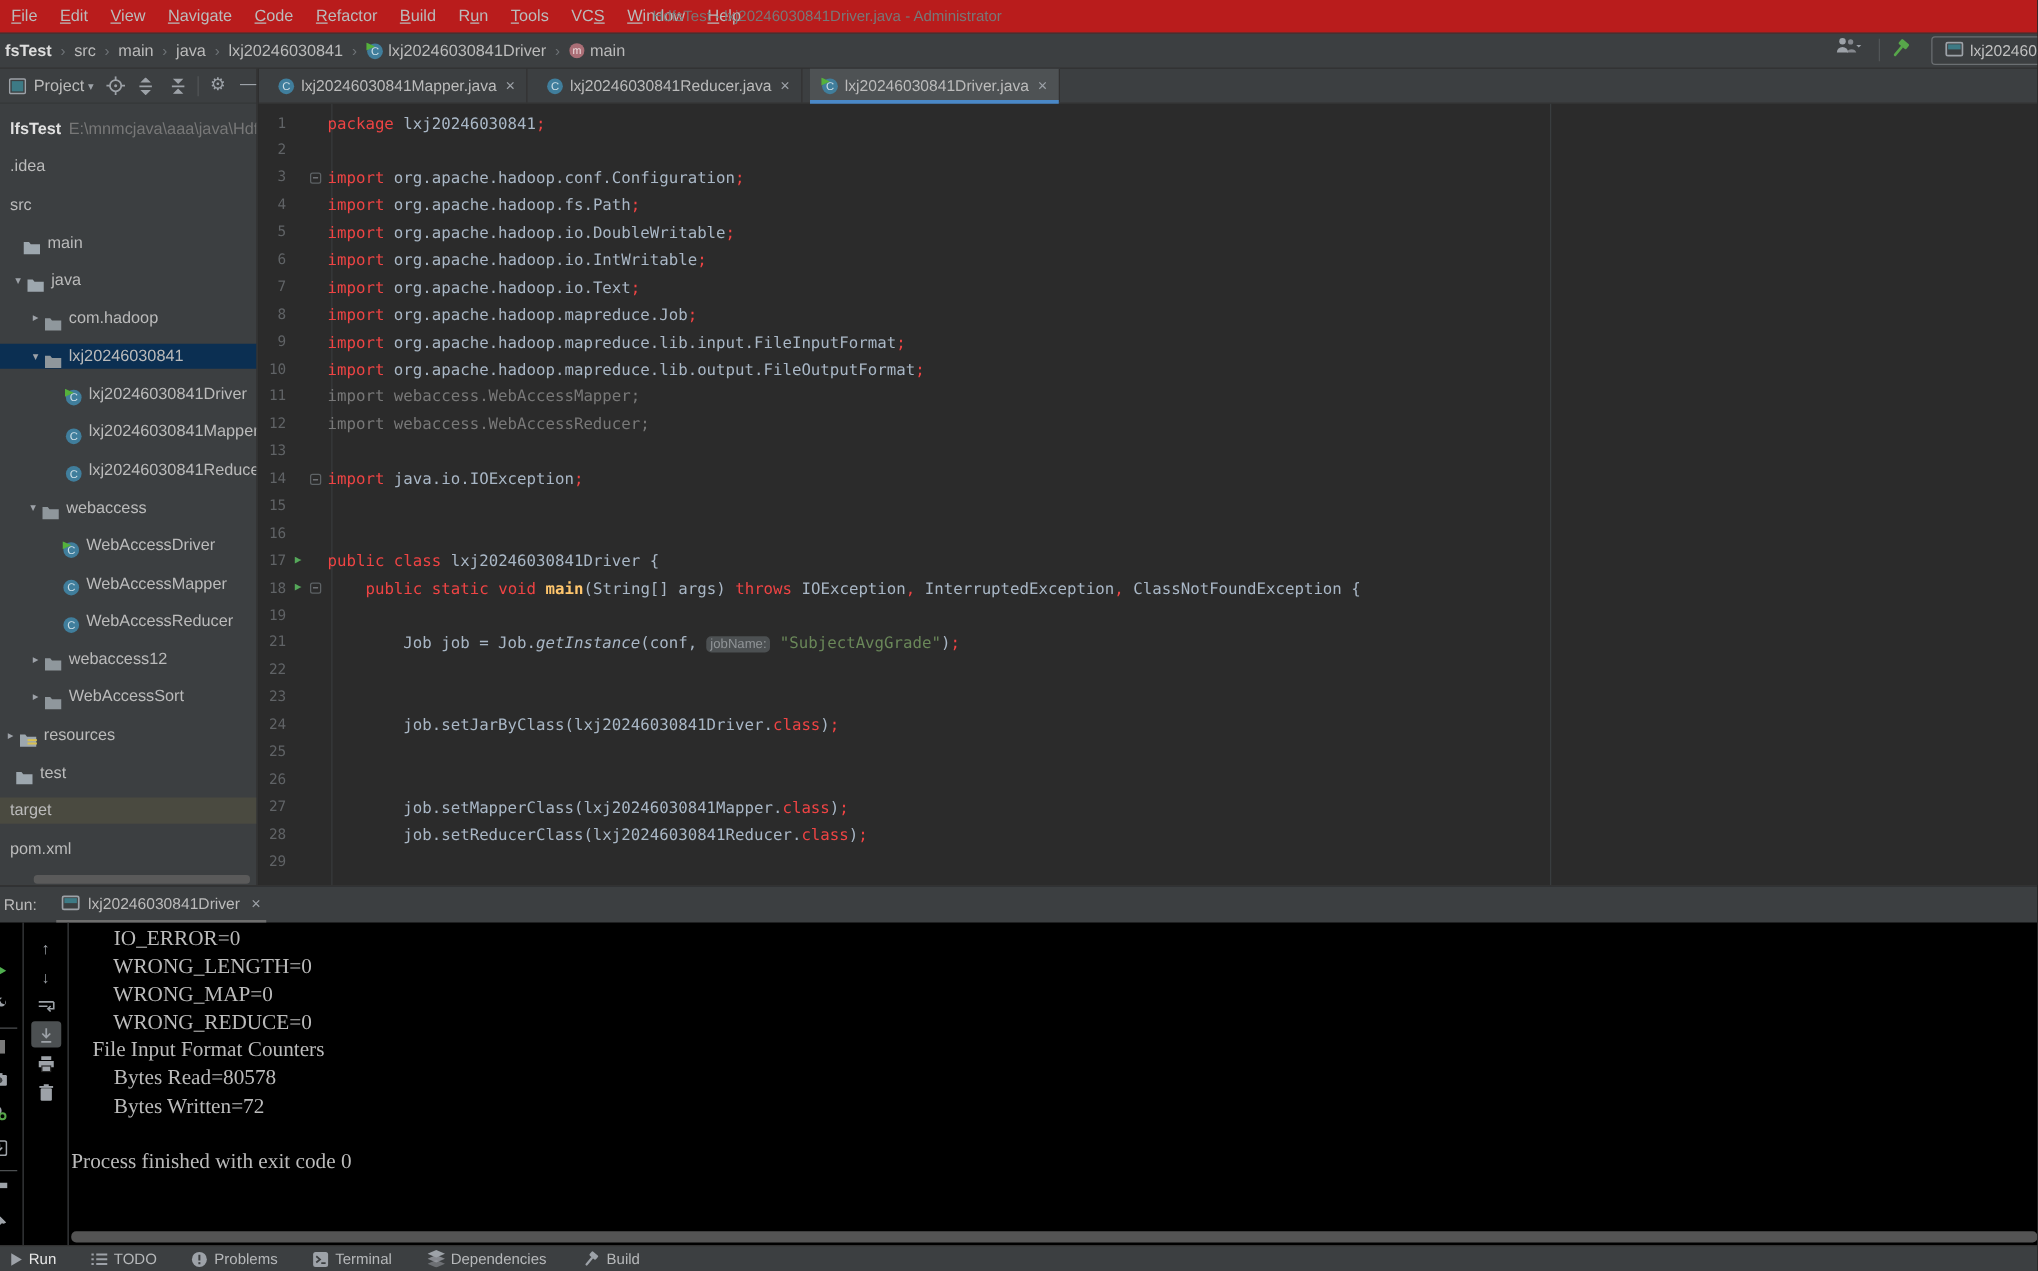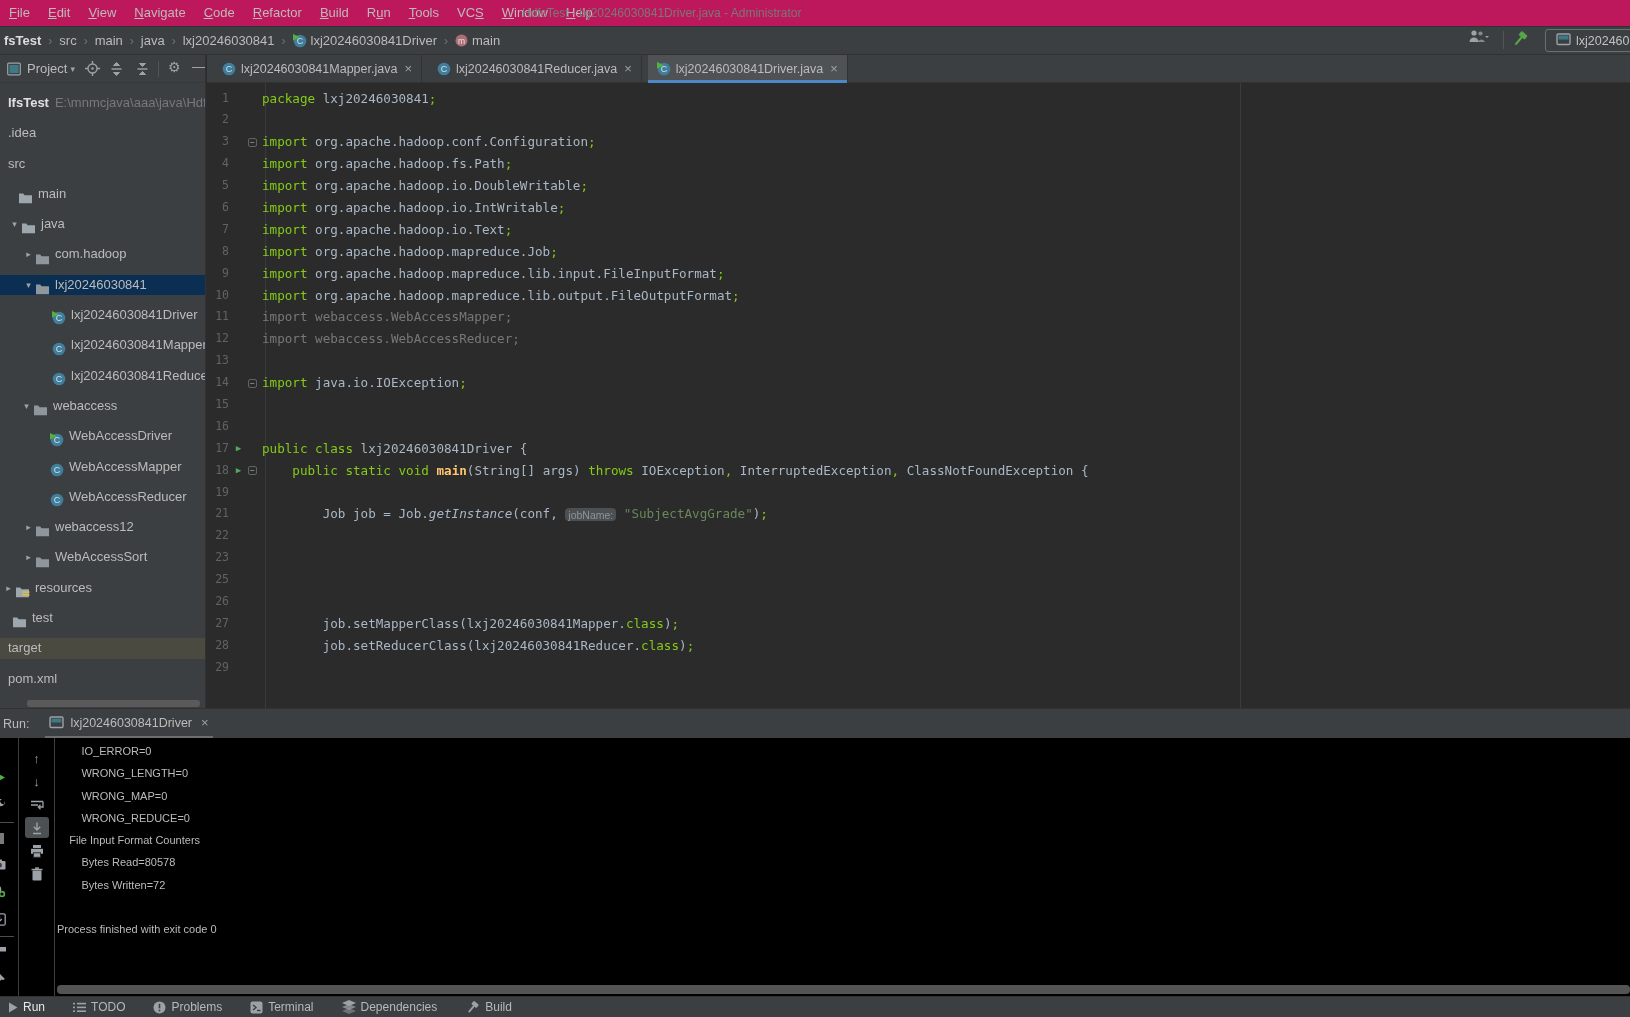--- a/index.html
+++ b/index.html
@@ -3,21 +3,21 @@
 <meta charset="utf-8">
 <style>
   * { margin:0; padding:0; box-sizing:border-box; }
   html,body { background:#2b2b2b; }
   #app { position:relative; width:1630px; height:1017px; overflow:hidden;
          font-family:"Liberation Sans",sans-serif; color:#bbbbbb; background:#2b2b2b; }
   .mono { font-family:"DejaVu Sans Mono",monospace; }
 
   
   #menubar { position:absolute; left:0; top:0; width:1630px; height:27px;
-             background:#be185d; border-bottom:1px solid #323232; display:flex; align-items:center; }
+             background:#b91c1c; border-bottom:1px solid #323232; display:flex; align-items:center; }
   .menu-item { padding:0 9px; font-size:13px; color:#bbbbbb; line-height:26px; }
   .menu-item u { text-decoration:underline; }
   #win-title { position:absolute; left:522px; top:0; line-height:27px; font-size:12px; color:#787878; }
 
   #navbar { position:absolute; left:0; top:27px; width:1630px; height:28px;
             background:#3c3f41; border-bottom:1px solid #323232; display:flex; align-items:center; }
   .crumb { font-size:13px; color:#bbbbbb; display:flex; align-items:center; }
   .crumb.bold .crumb-label { font-weight:bold; color:#dddddd; }
   .crumb-sep { color:#6e7377; padding:0 7px; font-size:12px; }
   .crumb .ticon { margin-right:4px; display:inline-flex; }
@@ -72,21 +72,21 @@
   #gutter-line { position:absolute; left:58px; top:28px; bottom:0; width:1px; background:#383b3d; }
   #margin-line { position:absolute; left:1033px; top:28px; bottom:0; width:1px; background:#393d3f; }
   .cline { height:21.9px; line-height:21.9px; display:flex; white-space:pre; }
   .lnum { width:22px; flex:none; text-align:right; font-size:11.5px; color:#606366;
           font-family:"DejaVu Sans Mono",monospace; }
   .lrun { width:15px; flex:none; text-align:center; font-size:9px; color:#55a85a; margin-left:2px; }
   .lfold{ width:13px; flex:none; display:flex; align-items:center; justify-content:center; }
   .foldbox { width:9px; height:9px; border:1px solid #5e6366; border-radius:2px; color:#9da2a8;
              font-size:8px; line-height:7px; text-align:center; background:#2b2b2b; }
   .ltext { font-family:"DejaVu Sans Mono",monospace; font-size:12.6px; padding-left:3px; }
-  .c-k { color:#84cc16; } .c-p { color:#a9b7c6; } .c-s { color:#6a8759; }
+  .c-k { color:#ef4444; } .c-p { color:#a9b7c6; } .c-s { color:#6a8759; }
   .c-g { color:#787878; } .c-d { color:#ffc66d; font-weight:bold; }
   .c-i { color:#a9b7c6; font-style:italic; }
   .c-h { background:#4c5052; color:#909497; border-radius:4px; padding:0.5px 3px;
          font-size:10.5px; font-family:"Liberation Sans",sans-serif; }
 
   
   #run-panel { position:absolute; left:0; top:708px; width:1630px; height:288px;
                background:#000000; border-top:1px solid #323232; }
   #run-header { position:absolute; left:0; top:0; width:1630px; height:29px; background:#3c3f41; display:flex; align-items:center; }
   #run-label { font-size:12.5px; color:#bbbbbb; margin-left:3px; }
@@ -97,22 +97,22 @@
   #run-tab .tab-close { margin-left:9px; color:#9da2a8; font-size:13px; }
   #run-colA { position:absolute; left:0; top:29px; width:14px; bottom:0; overflow:hidden; }
   #run-colA .ca { position:absolute; left:-7px; }
   #run-divA { position:absolute; left:18px; top:29px; bottom:0; width:1px; background:#3c3f41; }
   #run-colB { position:absolute; left:20px; top:29px; width:33px; bottom:0; }
   .cb { position:absolute; left:50%; transform:translateX(-50%); width:24px; height:21px;
         display:flex; align-items:center; justify-content:center; color:#9da2a8; font-size:13px; }
   .cb.active { background:#4c5052; border-radius:3px; }
   #run-divB { position:absolute; left:54px; top:29px; bottom:0; width:1px; background:#3c3f41; }
   #console { position:absolute; left:57px; top:31px; right:0; bottom:22px; overflow:hidden; }
-  .console-line { height:22.3px; line-height:22.3px; font-size:11px; color:#bbbbbb;
-                  white-space:pre; font-family:Liberation Sans, sans-serif; }
+  .console-line { height:22.3px; line-height:22.3px; font-size:17px; color:#bbbbbb;
+                  white-space:pre; font-family:Liberation Serif, serif; }
   #console-hscroll { position:absolute; left:57px; bottom:2px; right:0; height:9px;
                      background:#545454; border-radius:4px; }
 
   
   #statusbar { position:absolute; left:0; top:996px; width:1630px; height:21px;
                background:#3c3f41; border-top:1px solid #323232; display:flex; align-items:center; }
   .status-item { display:flex; align-items:center; font-size:12px; color:#b6b8ba; padding:0 8px; }
   .status-item .sicon { display:inline-flex; margin-right:5px; }
   .status-item.active span.slbl { color:#e8e8e8; }
 </style>
@@ -461,20 +461,21 @@
           <div class="cline"><span class="lnum">13</span><span class="lrun"></span><span class="lfold"></span><span class="ltext"></span></div>
           <div class="cline"><span class="lnum">14</span><span class="lrun"></span><span class="lfold"><span class="foldbox">−</span></span><span class="ltext"><span class="c-k">import</span><span class="c-p"> java.io.IOException</span><span class="c-k">;</span></span></div>
           <div class="cline"><span class="lnum">15</span><span class="lrun"></span><span class="lfold"></span><span class="ltext"></span></div>
           <div class="cline"><span class="lnum">16</span><span class="lrun"></span><span class="lfold"></span><span class="ltext"></span></div>
           <div class="cline"><span class="lnum">17</span><span class="lrun">▶</span><span class="lfold"></span><span class="ltext"><span class="c-k">public</span><span class="c-p"> </span><span class="c-k">class</span><span class="c-p"> lxj20246030841Driver {</span></span></div>
           <div class="cline"><span class="lnum">18</span><span class="lrun">▶</span><span class="lfold"><span class="foldbox">−</span></span><span class="ltext"><span class="c-p">    </span><span class="c-k">public</span><span class="c-p"> </span><span class="c-k">static</span><span class="c-p"> </span><span class="c-k">void</span><span class="c-p"> </span><span class="c-d">main</span><span class="c-p">(String[] args) </span><span class="c-k">throws</span><span class="c-p"> IOException</span><span class="c-k">,</span><span class="c-p"> InterruptedException</span><span class="c-k">,</span><span class="c-p"> ClassNotFoundException {</span></span></div>
           <div class="cline"><span class="lnum">19</span><span class="lrun"></span><span class="lfold"></span><span class="ltext"></span></div>
           <div class="cline"><span class="lnum">21</span><span class="lrun"></span><span class="lfold"></span><span class="ltext"><span class="c-p">        Job job = Job.</span><span class="c-i">getInstance</span><span class="c-p">(conf, </span><span class="c-h">jobName:</span><span class="c-p"> </span><span class="c-s">"SubjectAvgGrade"</span><span class="c-p">)</span><span class="c-k">;</span></span></div>
           <div class="cline"><span class="lnum">22</span><span class="lrun"></span><span class="lfold"></span><span class="ltext"></span></div>
           <div class="cline"><span class="lnum">23</span><span class="lrun"></span><span class="lfold"></span><span class="ltext"></span></div>
+          <div class="cline"><span class="lnum">24</span><span class="lrun"></span><span class="lfold"></span><span class="ltext"><span class="c-p">        job.setJarByClass(lxj20246030841Driver.</span><span class="c-k">class</span><span class="c-p">)</span><span class="c-k">;</span></span></div>
           <div class="cline"><span class="lnum">25</span><span class="lrun"></span><span class="lfold"></span><span class="ltext"></span></div>
           <div class="cline"><span class="lnum">26</span><span class="lrun"></span><span class="lfold"></span><span class="ltext"></span></div>
           <div class="cline"><span class="lnum">27</span><span class="lrun"></span><span class="lfold"></span><span class="ltext"><span class="c-p">        job.setMapperClass(lxj20246030841Mapper.</span><span class="c-k">class</span><span class="c-p">)</span><span class="c-k">;</span></span></div>
           <div class="cline"><span class="lnum">28</span><span class="lrun"></span><span class="lfold"></span><span class="ltext"><span class="c-p">        job.setReducerClass(lxj20246030841Reducer.</span><span class="c-k">class</span><span class="c-p">)</span><span class="c-k">;</span></span></div>
           <div class="cline"><span class="lnum">29</span><span class="lrun"></span><span class="lfold"></span><span class="ltext"></span></div>
         </div>
     </div>
   </div>
 
   <div id="run-panel">

